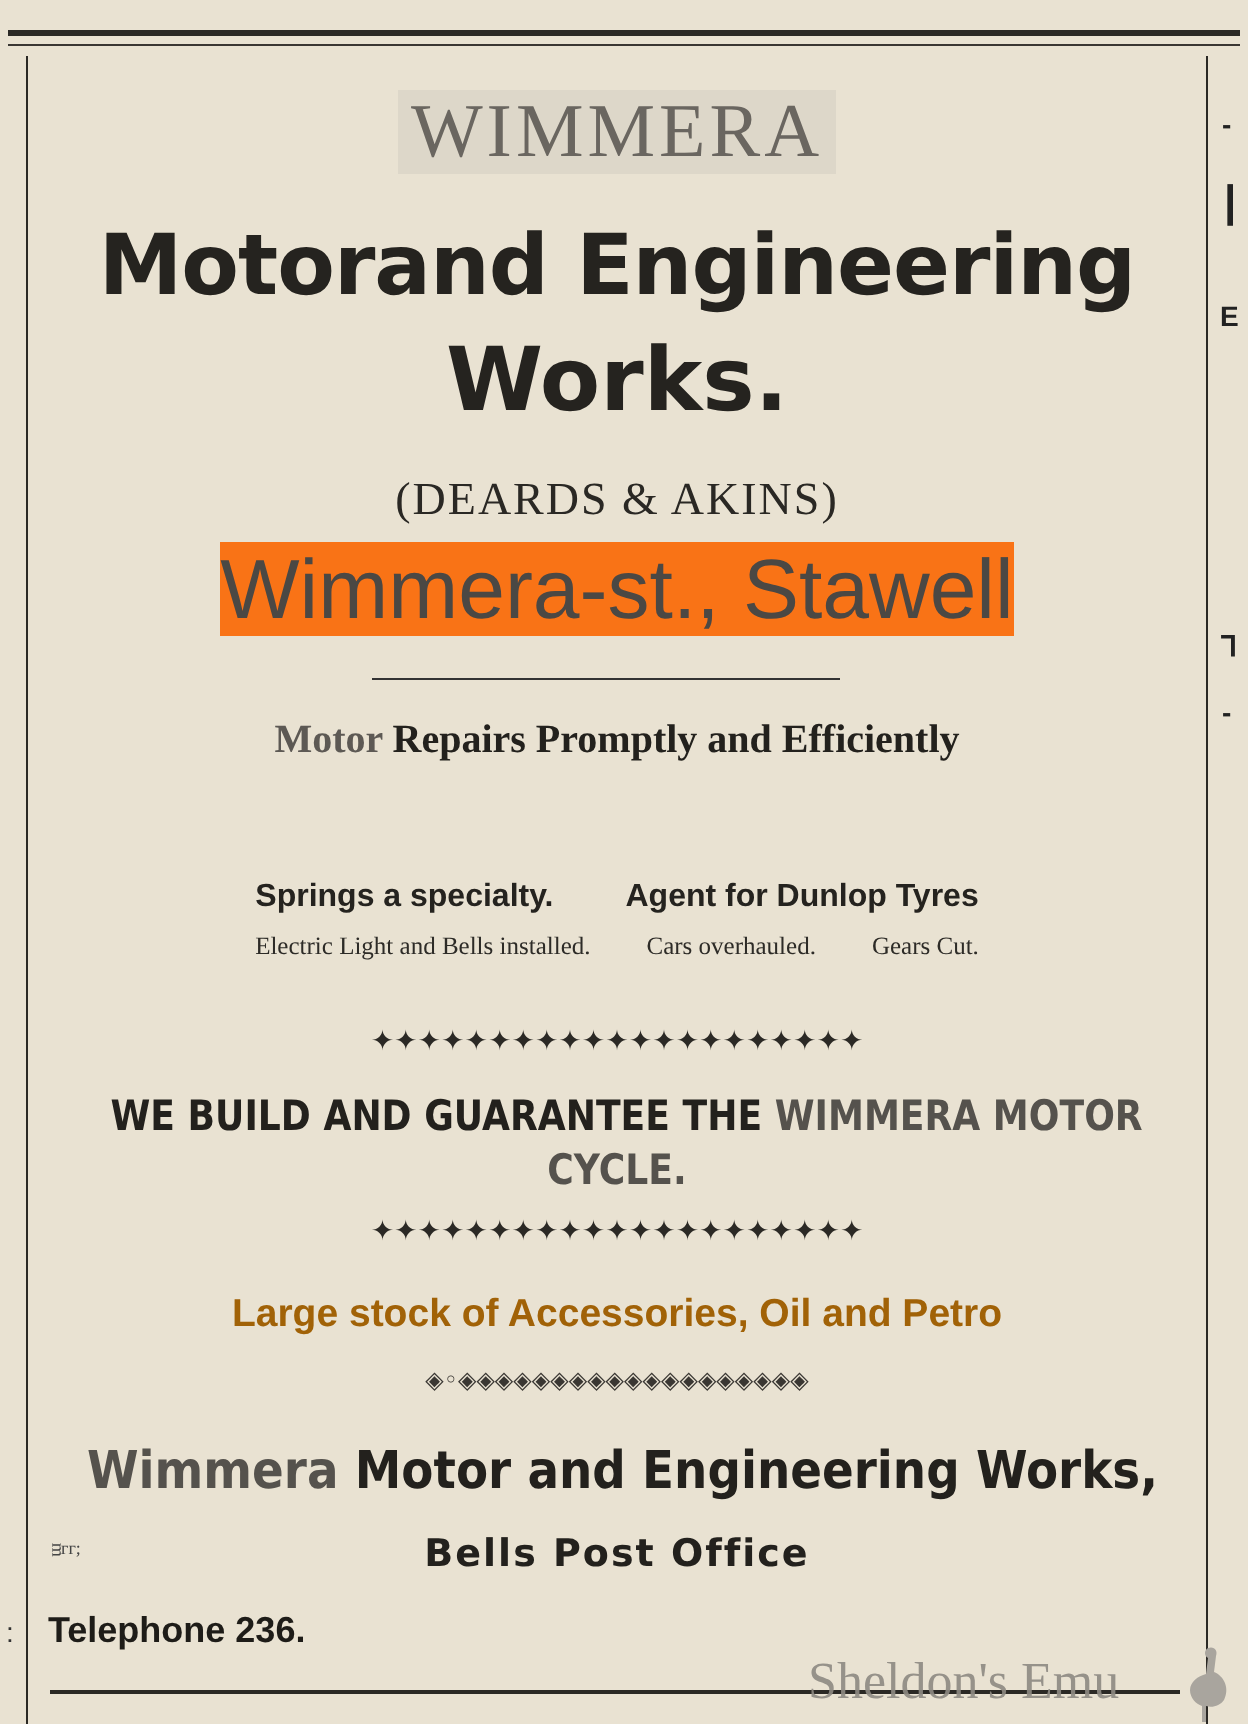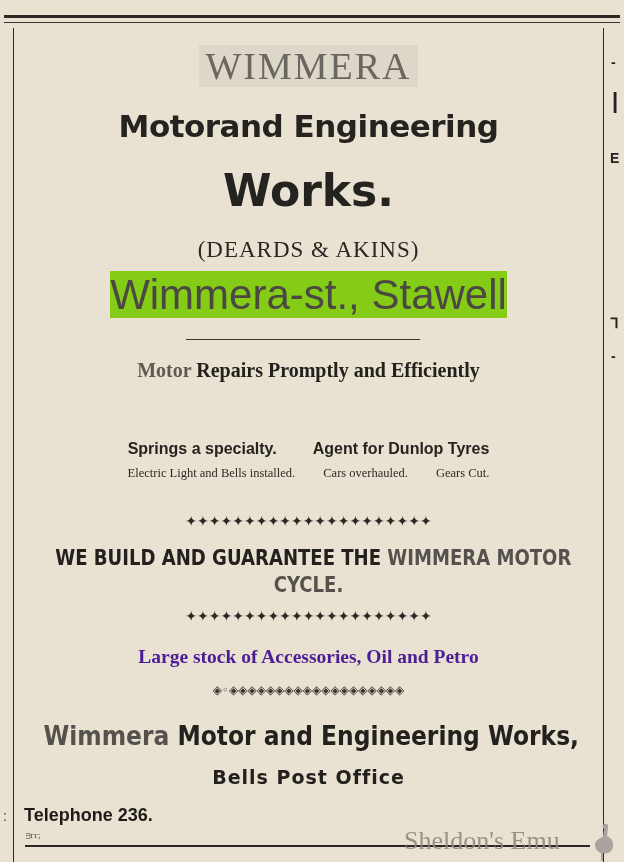--- a/index.html
+++ b/index.html
@@ -17,43 +17,43 @@
     .col-edge { position: absolute; font-family: "Liberation Sans", sans-serif; font-weight: bold; font-size: 14px; color: #222; }
     .center { position: absolute; left: 14px; width: 589px; text-align: center; white-space: nowrap; }
     .wimmera-top {
       top: 44px; font-family: "Liberation Serif", serif; font-size: 38px; color: #6a6660;
       letter-spacing: 2px;
     }
     .wimmera-top span { background: #ddd7c9; padding: 0 6px; }
     .headline {
       font-family: "DejaVu Sans", sans-serif; font-weight: bold; color: #25231f;
     }
-    .h1 { top: 108px; font-size: 31px; letter-spacing: -0.5px; }
+    .h1 { top: 108px; font-size: 42px; letter-spacing: -0.5px; }
     .h2 { top: 165px; font-size: 44px; }
     .owners { top: 237px; font-family: "Liberation Serif", serif; font-size: 23px; color: #2a2824; letter-spacing: 1px; }
     .street { top: 271px; font-family: "Liberation Sans", sans-serif; font-size: 42px; color: #4b4844; }
-    .street span { background: #84cc16; }
+    .street span { background: #f97316; }
     .divider-short { position: absolute; left: 186px; top: 339px; width: 234px; height: 1px; background: #333; }
     .repairs { top: 354px; font-family: "Liberation Serif", serif; font-weight: bold; font-size: 20px; line-height: 32px; color: #23211d; }
     .repairs .motor { color: #5d5954; }
     .specialty { top: 440px; font-family: "Liberation Sans", sans-serif; font-weight: bold; font-size: 16px; color: #25231f; }
     .specialty .gap { display: inline-block; width: 36px; }
     .services { top: 466px; font-family: "Liberation Serif", serif; font-size: 12.5px; line-height: 15px; color: #2d2b27; }
     .services .gap { display: inline-block; width: 28px; }
     .ornament { font-family: "DejaVu Sans", sans-serif; color: #2b2925; letter-spacing: 0px; }
     .orn1 { top: 513px; font-size: 14px; }
     .orn2 { top: 608px; font-size: 14px; }
     .orn3 { top: 683px; font-size: 12px; color: #3a3733; }
     .guarantee { top: 545px; font-family: "DejaVu Sans", sans-serif; font-weight: bold; font-size: 21px; line-height: 27px; color: #23211d; transform: scaleX(0.86); transform-origin: center; }
     .guarantee .grey { color: #55524d; }
-    .stock { top: 646px; font-family: Liberation Serif, serif; font-weight: bold; font-size: 19.5px; color: #4c1d95; }
+    .stock { top: 646px; font-family: Liberation Sans, sans-serif; font-weight: bold; font-size: 19.5px; color: #a16207; }
     .footer-name { top: 721px; font-family: "DejaVu Sans", sans-serif; font-weight: bold; font-size: 26px; color: #23211d; transform: scaleX(0.9); transform-origin: center; }
     .footer-name .grey { color: #55524d; }
     .post { top: 766px; font-family: "DejaVu Sans", sans-serif; font-weight: bold; font-size: 19px; letter-spacing: 1px; color: #23211d; }
-    .marks { position: absolute; left: 26px; top: 830px; font-family: "Liberation Serif", serif; font-size: 9px; color: #444; }
+    .marks { position: absolute; left: 26px; top: 769px; font-family: "Liberation Serif", serif; font-size: 9px; color: #444; }
     .phone { position: absolute; left: 24px; top: 805px; font-family: "Liberation Sans", sans-serif; font-weight: bold; font-size: 18px; color: #1e1c18; }
     .colon-left { position: absolute; left: 3px; top: 808px; font-family: "Liberation Sans", sans-serif; font-size: 14px; color: #333; }
     .bottom-rule { position: absolute; left: 25px; top: 845px; width: 565px; height: 2px; background: #2b2925; }
     .watermark { position: absolute; left: 404px; top: 826px; font-family: "Liberation Serif", serif; font-size: 26px; color: #8e8a83; opacity: 0.9; }
     .emu { position: absolute; left: 590px; top: 822px; width: 26px; height: 40px; }
   </style>
 </head>
 <body>
 
 <div class="page">

